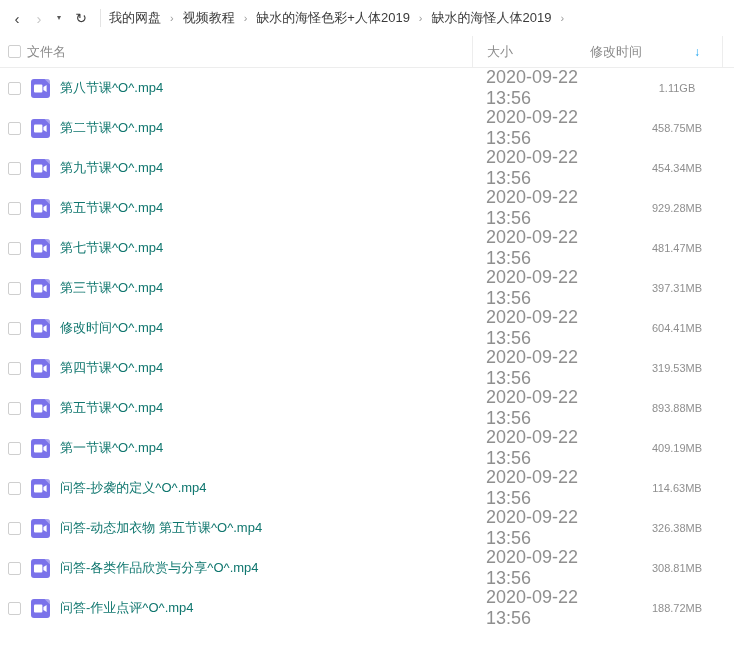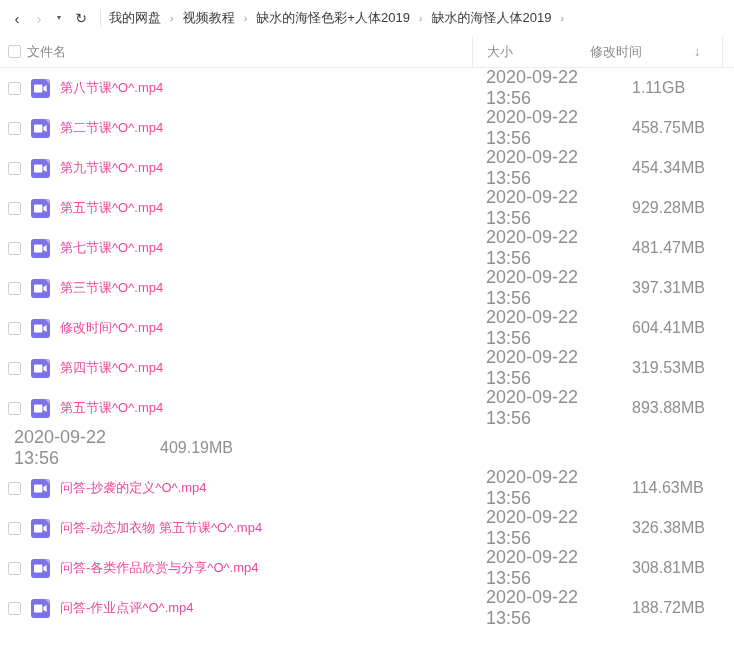--- a/index.html
+++ b/index.html
@@ -141,37 +141,38 @@
     position: absolute;
     top: 0; right: 0;
     width: 6px; height: 6px;
     background: #ffffff;
     opacity: .35;
     clip-path: polygon(0 0, 100% 0, 100% 100%);
   }
   .vicon svg { position: absolute; left: 3px; top: 5px; }
   .fname {
     font-size: 13px;
-    color: #ec4899;
+    color: #0f766e;
     white-space: nowrap;
     overflow: hidden;
     text-overflow: ellipsis;
     cursor: pointer;
   }
   .cell-time {
     width: 146px;
     padding-left: 14px;
     font-size: 18px;
     color: #8f8f8f;
   }
   .cell-size {
     width: 104px;
     padding-left: 14px;
-    font-size: 16px;
+    font-size: 11px;
     color: #8f8f8f;
+    text-align: center;
   }
 </style>
 </head>
 <body>
 
 <div class="toolbar">
   <div class="nav-btn">‹</div>
   <div class="nav-btn disabled">›</div>
   <div class="nav-btn caret">▾</div>
   <div class="nav-btn refresh">↻</div>
@@ -325,20 +326,30 @@
             <rect x="0" y="0.5" width="8.4" height="8" rx="1.1" fill="#ffffff"></rect>
             <path d="M9.4 3.1 L12.6 1.1 L12.6 7.9 L9.4 5.9 Z" fill="#ffffff"></path>
           </svg>
         </span>
         <span class="fname">第五节课^O^.mp4</span>
       </div>
       <div class="cell-time">2020-09-22 13:56</div>
       <div class="cell-size">893.88MB</div>
     </div>
     <div class="row">
+      <div class="cell-name">
+        <span class="cbox"></span>
+        <span class="vicon" style="background: rgb(122, 114, 234);">
+          <svg width="13" height="9" viewBox="0 0 13 9">
+            <rect x="0" y="0.5" width="8.4" height="8" rx="1.1" fill="#ffffff"></rect>
+            <path d="M9.4 3.1 L12.6 1.1 L12.6 7.9 L9.4 5.9 Z" fill="#ffffff"></path>
+          </svg>
+        </span>
+        <span class="fname">第一节课^O^.mp4</span>
+      </div>
       <div class="cell-time">2020-09-22 13:56</div>
       <div class="cell-size">409.19MB</div>
     </div>
     <div class="row">
       <div class="cell-name">
         <span class="cbox"></span>
         <span class="vicon" style="background: rgb(122, 114, 234);">
           <svg width="13" height="9" viewBox="0 0 13 9">
             <rect x="0" y="0.5" width="8.4" height="8" rx="1.1" fill="#ffffff"></rect>
             <path d="M9.4 3.1 L12.6 1.1 L12.6 7.9 L9.4 5.9 Z" fill="#ffffff"></path>

